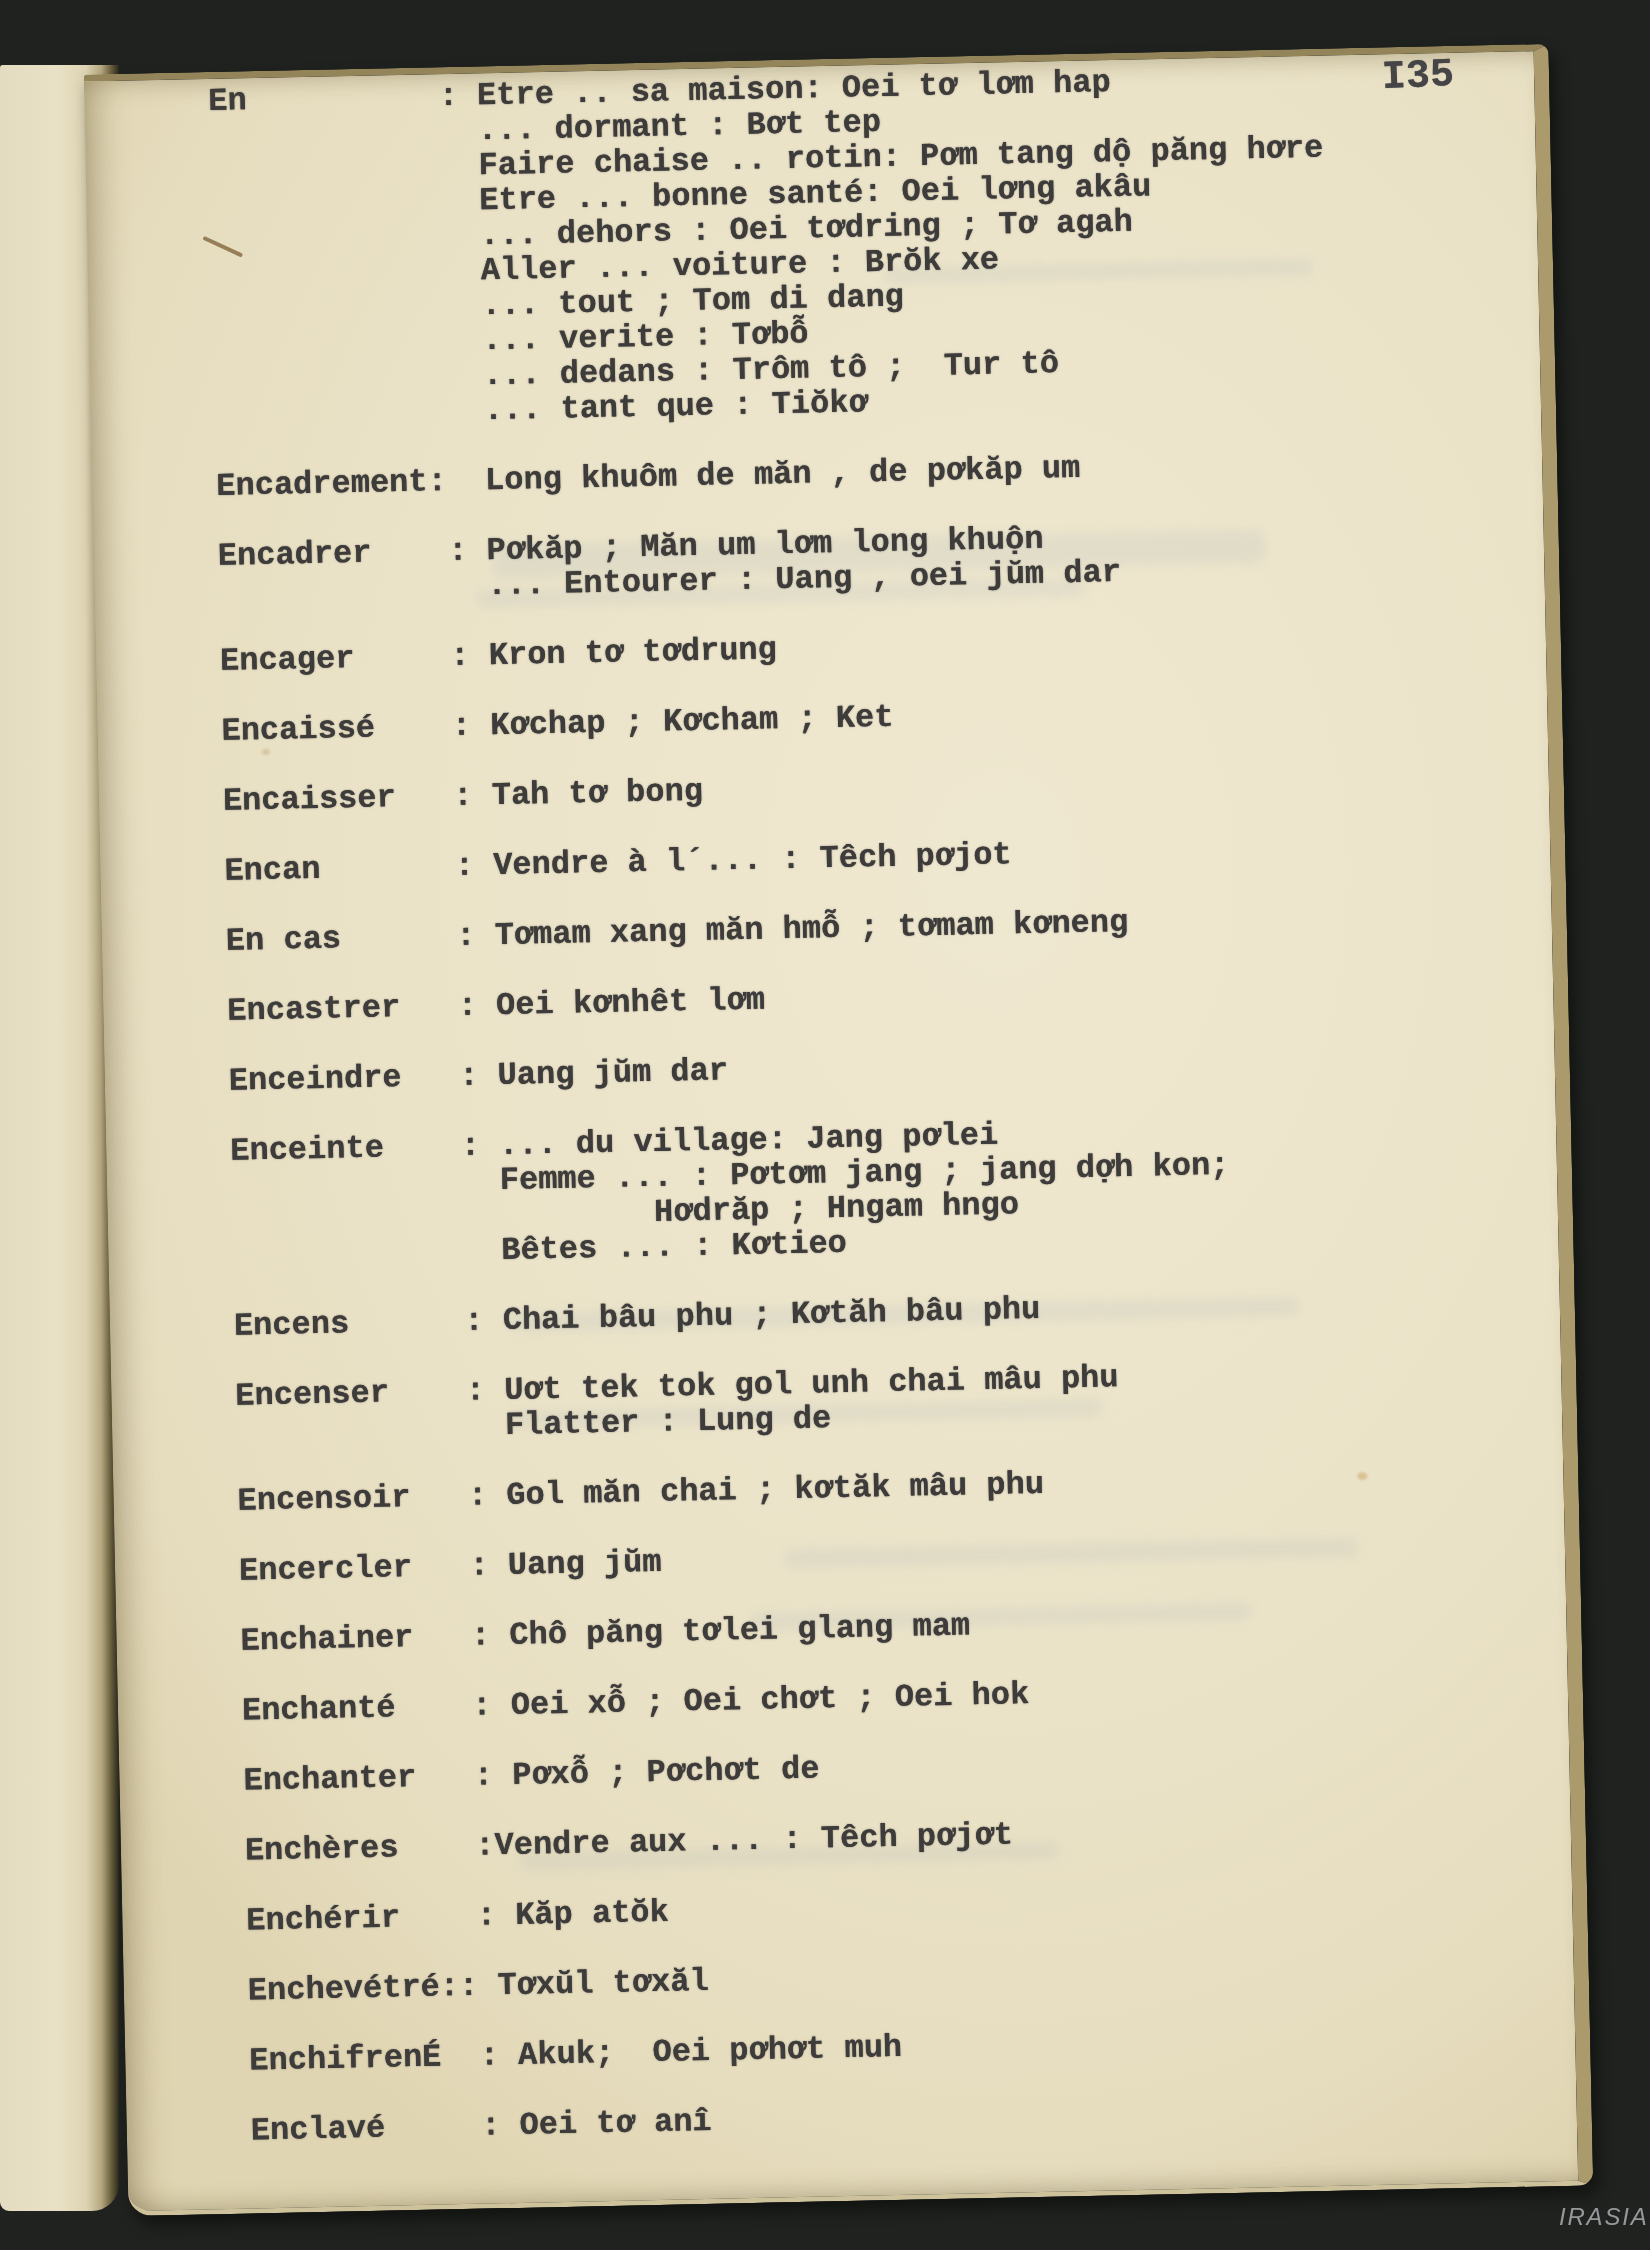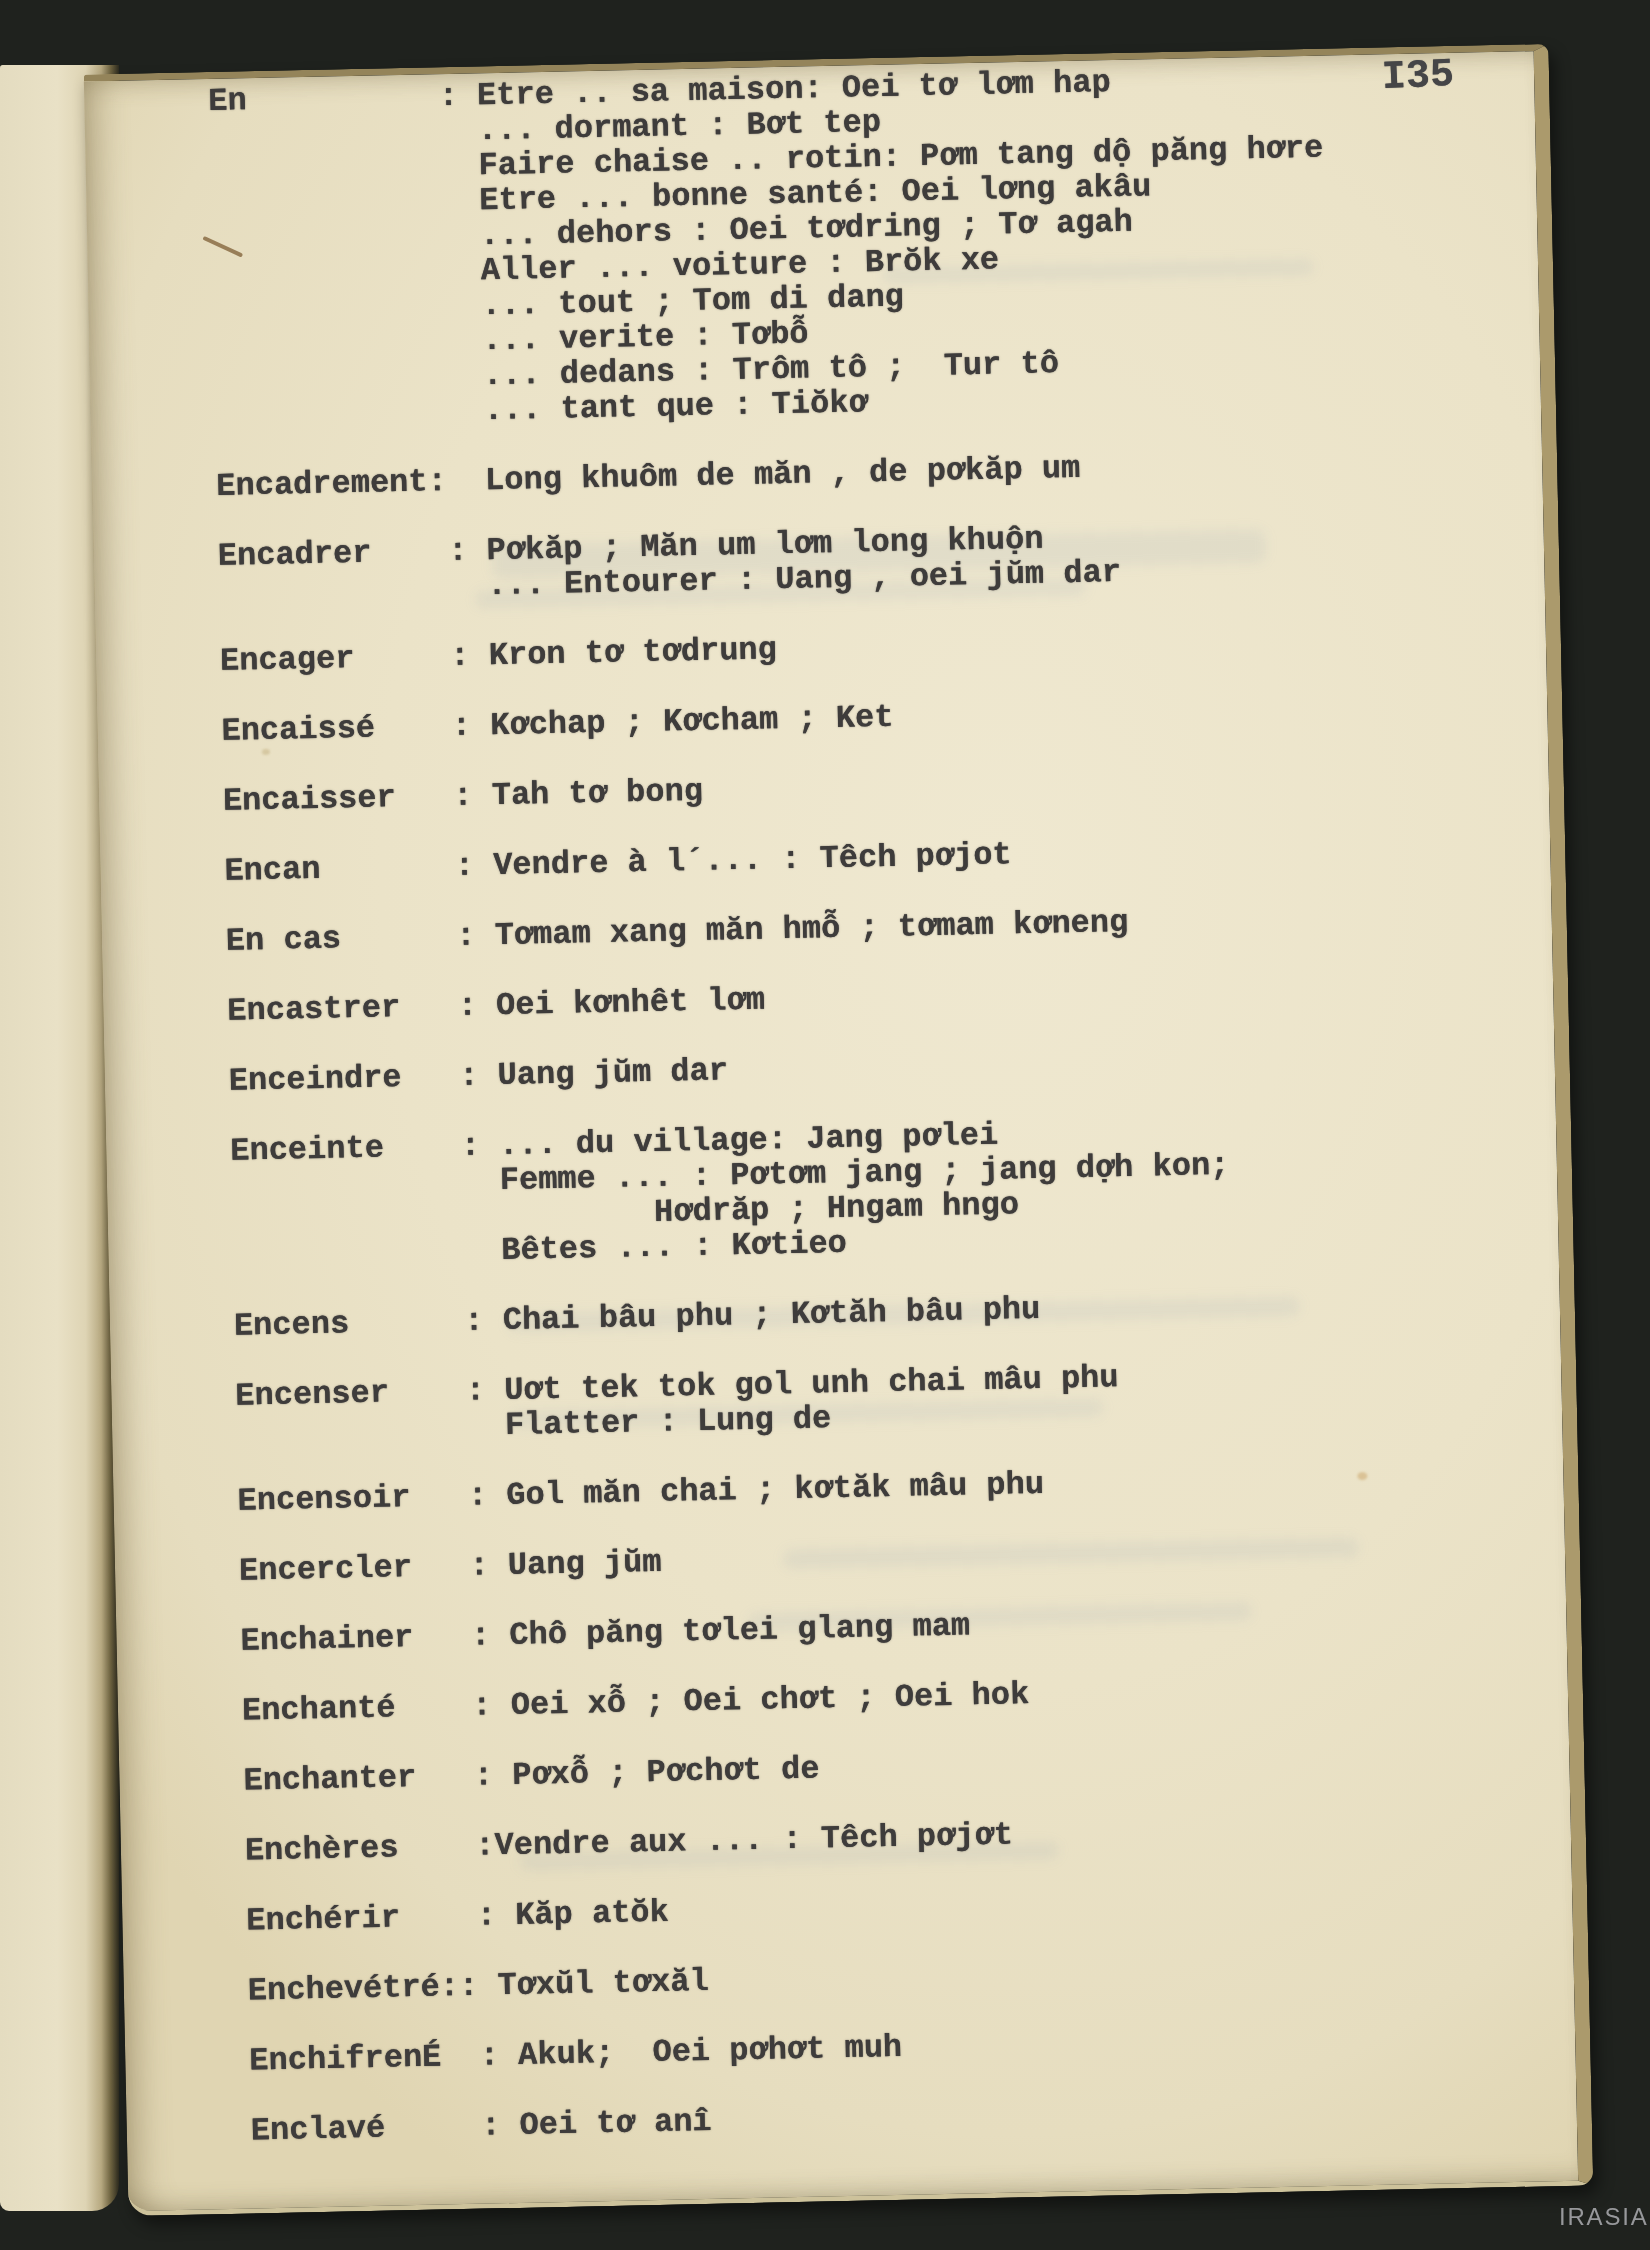--- a/index.html
+++ b/index.html
@@ -21,21 +21,21 @@
                     5.4px 9px 16px rgba(0,0,0,.45);}
   .entries{position:absolute;left:124px;top:5.4px;font-size:32px;line-height:35px;font-weight:700;
            color:#3e3c3b;text-shadow:0 0 0.9px rgba(62,60,59,.9),0 0 2.7px rgba(62,60,59,.22);}
   .entry{margin-bottom:35px;}
   .entry:last-child{margin-bottom:0;}
   .line{white-space:pre;}
   .head,.translation{white-space:pre;}
   .page-number{position:absolute;left:1298px;top:0px;font-size:40px;font-weight:700;color:#454547;
                transform:rotate(-1.5deg);text-shadow:0 0 0.9px rgba(60,60,62,.8);}
   .watermark{position:absolute;left:1559px;top:2203px;font-family:"Liberation Sans",sans-serif;
-             font-size:24px;color:#97989b;letter-spacing:1.8px;}
+             font-size:24px;color:#97989b;letter-spacing:1.8px;font-style:italic;}
   
   .smudge{position:absolute;background:rgba(142,158,176,.12);filter:blur(5.4px);border-radius:9px;}
   .s1{left:398px;top:472px;width:774px;height:34px;}
   .s2{left:380px;top:517px;width:612px;height:18px;}
   .s3{left:398px;top:1240px;width:792px;height:20px;}
   .s4{left:398px;top:1338px;width:594px;height:18px;}
   .s5{left:668px;top:1482px;width:576px;height:20px;}
   .s6{left:632px;top:1545px;width:504px;height:18px;}
   .s7{left:398px;top:1780px;width:540px;height:18px;}
   .s8{left:794px;top:203px;width:432px;height:16px;}

